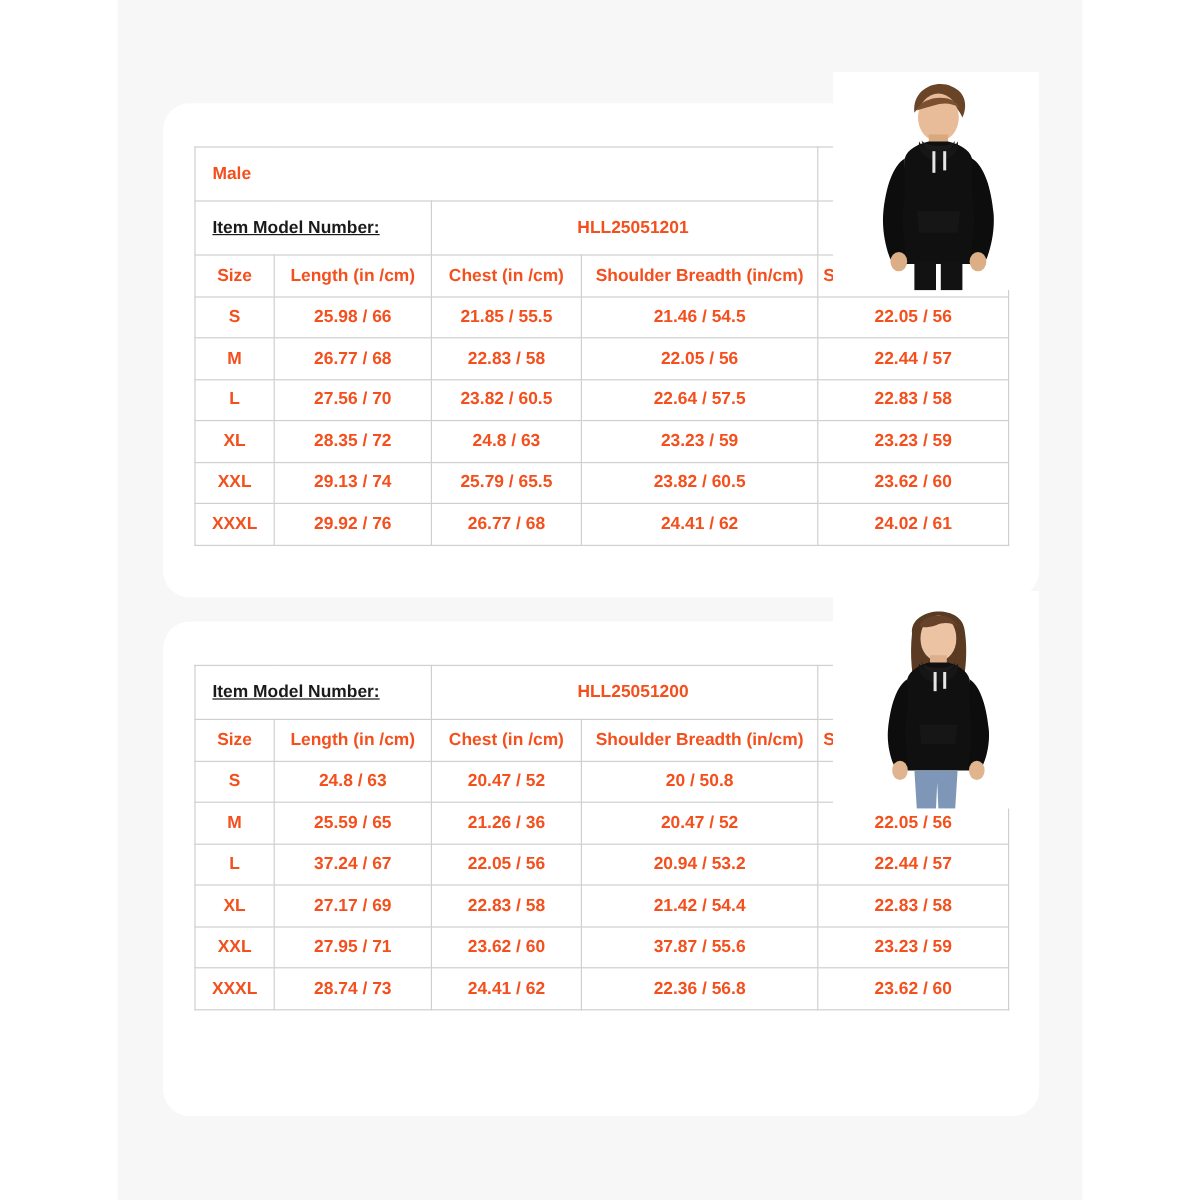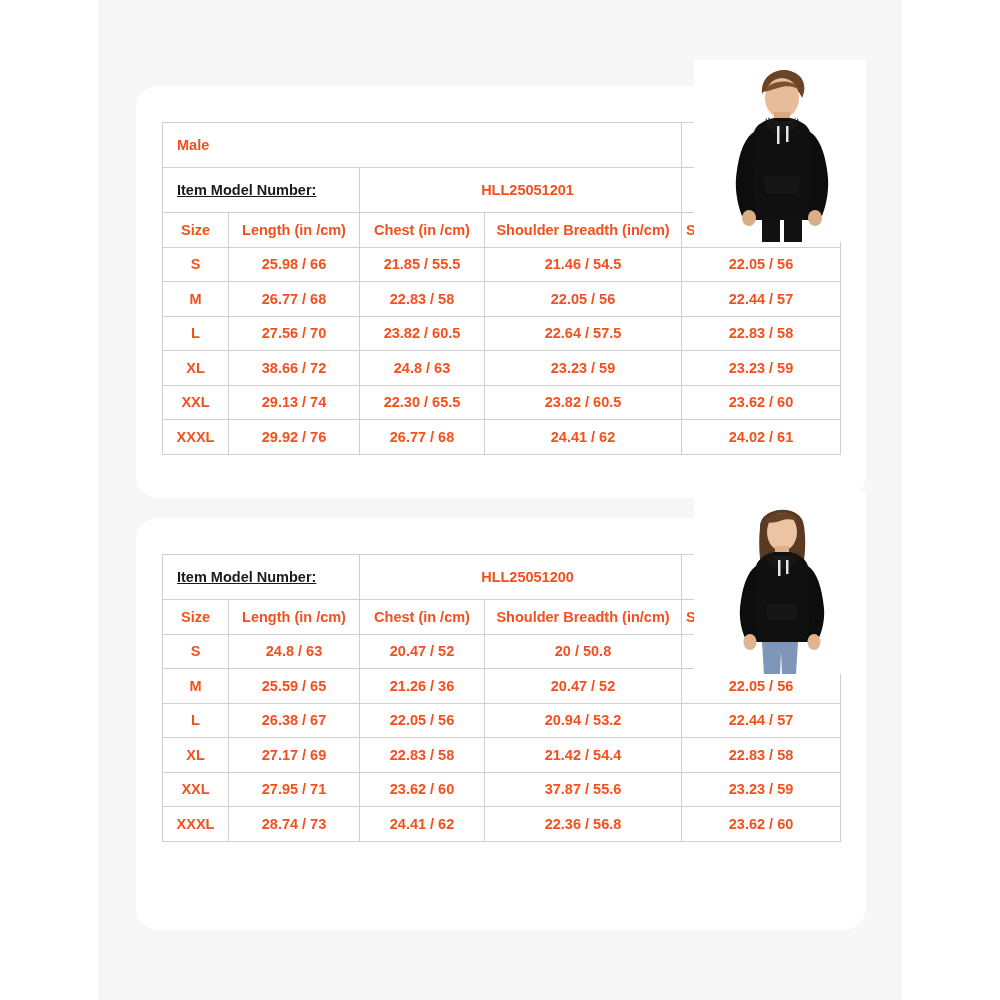--- a/index.html
+++ b/index.html
@@ -189,29 +189,29 @@
           </tr>
           <tr>
             <td>L</td>
             <td>27.56 / 70</td>
             <td>23.82 / 60.5</td>
             <td>22.64 / 57.5</td>
             <td>22.83 / 58</td>
           </tr>
           <tr>
             <td>XL</td>
-            <td>38.66 / 72</td>
+            <td>28.35 / 72</td>
             <td>24.8 / 63</td>
             <td>23.23 / 59</td>
             <td>23.23 / 59</td>
           </tr>
           <tr>
             <td>XXL</td>
             <td>29.13 / 74</td>
-            <td>22.30 / 65.5</td>
+            <td>25.79 / 65.5</td>
             <td>23.82 / 60.5</td>
             <td>23.62 / 60</td>
           </tr>
           <tr>
             <td>XXXL</td>
             <td>29.92 / 76</td>
             <td>26.77 / 68</td>
             <td>24.41 / 62</td>
             <td>24.02 / 61</td>
           </tr>
@@ -300,21 +300,21 @@
           </tr>
           <tr>
             <td>M</td>
             <td>25.59 / 65</td>
             <td>21.26 / 36</td>
             <td>20.47 / 52</td>
             <td>22.05 / 56</td>
           </tr>
           <tr>
             <td>L</td>
-            <td>26.38 / 67</td>
+            <td>37.24 / 67</td>
             <td>22.05 / 56</td>
             <td>20.94 / 53.2</td>
             <td>22.44 / 57</td>
           </tr>
           <tr>
             <td>XL</td>
             <td>27.17 / 69</td>
             <td>22.83 / 58</td>
             <td>21.42 / 54.4</td>
             <td>22.83 / 58</td>

